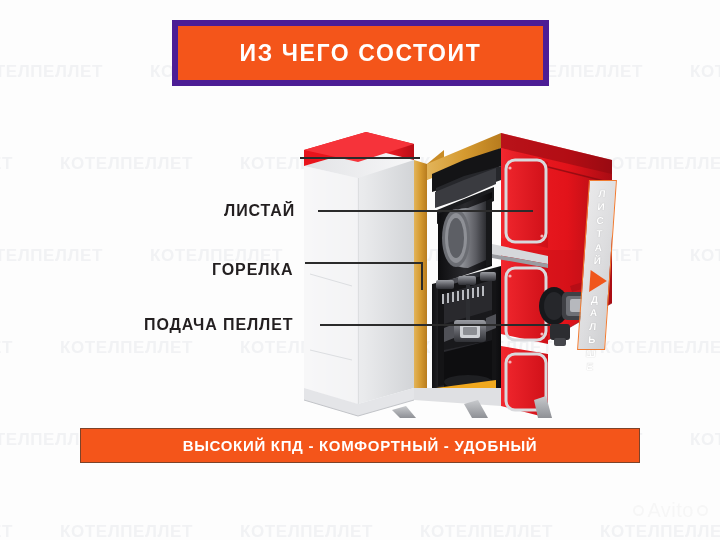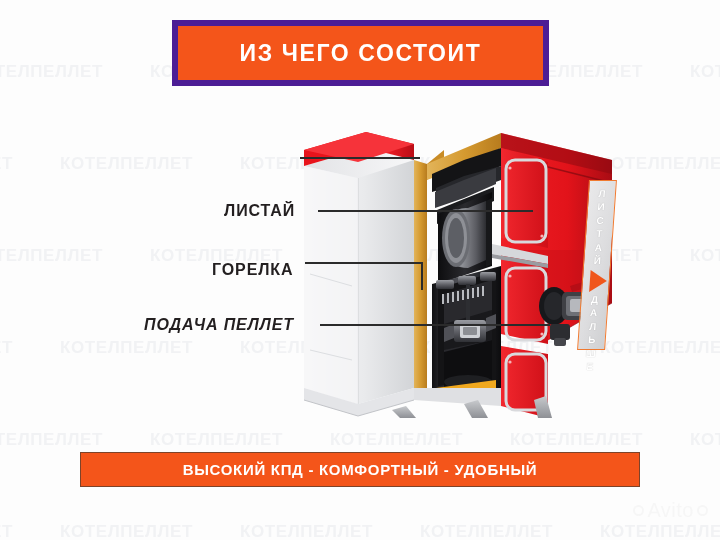--- a/index.html
+++ b/index.html
@@ -68,21 +68,21 @@
     letter-spacing: 1.6px;
     line-height: 27px;
     text-align: center;
     white-space: nowrap;
   }
 
   
   #bottom-banner {
     position: absolute;
     left: 80px;
-    top: 452px;
+    top: 428px;
     width: 560px;
     height: 35px;
     background: #f4551a;
     border: 1px solid #7d4329;
     box-sizing: border-box;
     z-index: 6;
     display: flex;
     align-items: center;
     justify-content: center;
   }
@@ -409,21 +409,21 @@
 
 
   <div class="callout" style="left:224px; top:201px;">
     <span class="callout-text">ЛИСТАЙ</span>
   </div>
 
   <div class="callout" style="left:212px; top:253px;margin-top:7px;">
     <span class="callout-text">ГОРЕЛКА</span>
   </div>
 
-  <div class="callout" style="left:144px; top:315px;font-style:italic;">
+  <div class="callout" style="left:144px; top:315px;">
     <span class="callout-text">ПОДАЧА ПЕЛЛЕТ</span>
   </div>
 
   <div id="top-banner">
     <div class="line">ИЗ ЧЕГО СОСТОИТ</div>
   </div>
 
   <div id="bottom-banner">
     <div class="line">ВЫСОКИЙ КПД - КОМФОРТНЫЙ - УДОБНЫЙ</div>
   </div>

